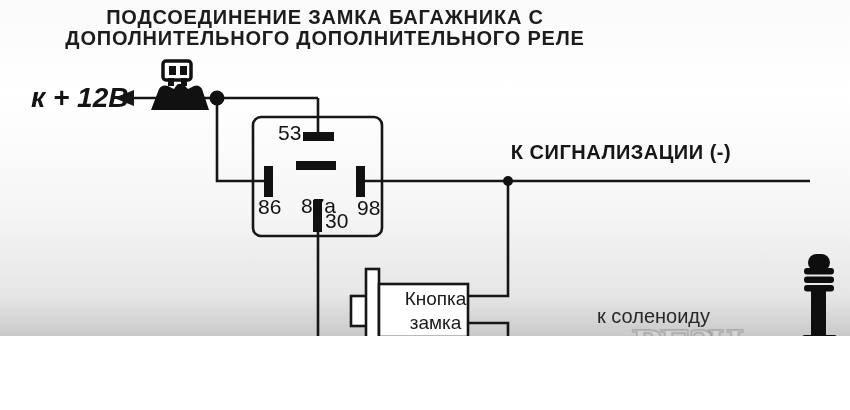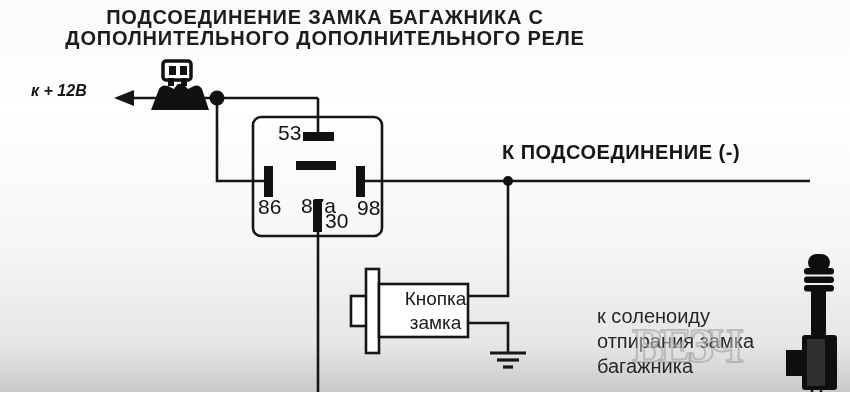--- a/index.html
+++ b/index.html
@@ -1,28 +1,28 @@
 <!DOCTYPE html>
 <html><head>
 <meta charset="utf-8">
 <style>
   html,body { margin:0; padding:0; }
   .stage {
-    position:relative; width:850px; height:392px; overflow:hidden;
+    position:relative; width:850px; height:336px; overflow:hidden;
     background:linear-gradient(180deg,#fafafa 0%,#ffffff 28%,#f6f6f6 62%,#e6e6e6 88%,#c9c9c9 100%);
     font-family:"Liberation Sans", sans-serif; color:#1e1e1e;
     -webkit-user-select:none; user-select:none;
   }
   svg.wires { position:absolute; left:0; top:0; z-index:1; }
   .lbl { position:absolute; z-index:2; white-space:nowrap; }
   .title {
     left:58px; top:7px; width:534px; text-align:center;
     font-size:20px; font-weight:bold; letter-spacing:0.8px; line-height:21px; color:#1c1c1c;
   }
-  .power { left:31px; top:82px; font-size:16px; font-style:italic; font-weight:bold; color:#141414; }
+  .power { left:31px; top:82px; font-size:28px; font-style:italic; font-weight:bold; color:#141414; }
   .alarm { left:501px; top:141px; width:240px; text-align:center; font-size:20px; font-weight:bold; letter-spacing:0.5px; color:#161616; }
   .pin { font-size:21px; color:#131313; }
   .pin-87  { left:278px; top:121px; }
   .pin-87a { left:301px; top:170px;margin-top:24px; }
   .pin-86  { left:258px; top:195px; }
   .pin-85  { left:357px; top:196px; }
   .pin-30  { left:325px; top:209px; }
   .button-text { left:379px; top:287px; width:89px; text-align:center; font-size:19px; line-height:24px; color:#1a1a1a; white-space:normal;padding-left:12px; }
   .sol-caption { left:597px; top:304px; width:216px; text-align:left; font-size:20px; line-height:25px; color:#282828; white-space:normal; }
   .watermark {
@@ -104,21 +104,21 @@
     </g>
   </svg>
 
   <div class="lbl title">
     <div>ПОДСОЕДИНЕНИЕ ЗАМКА БАГАЖНИКА С</div>
     <div>ДОПОЛНИТЕЛЬНОГО ДОПОЛНИТЕЛЬНОГО РЕЛЕ</div>
   </div>
 
   <div class="lbl power">к + 12В</div>
 
-  <div class="lbl alarm">К ПОДСОЕДИНЕНИЕ (-)</div>
+  <div class="lbl alarm">К СИГНАЛИЗАЦИИ (-)</div>
 
   <div class="lbl pin pin-87">53</div>
   <div class="lbl pin pin-87a">87a</div>
   <div class="lbl pin pin-86">86</div>
   <div class="lbl pin pin-85">98</div>
   <div class="lbl pin pin-30">30</div>
 
   <div class="lbl button-text">
     <div>Кнопка</div>
     <div>замка</div>

